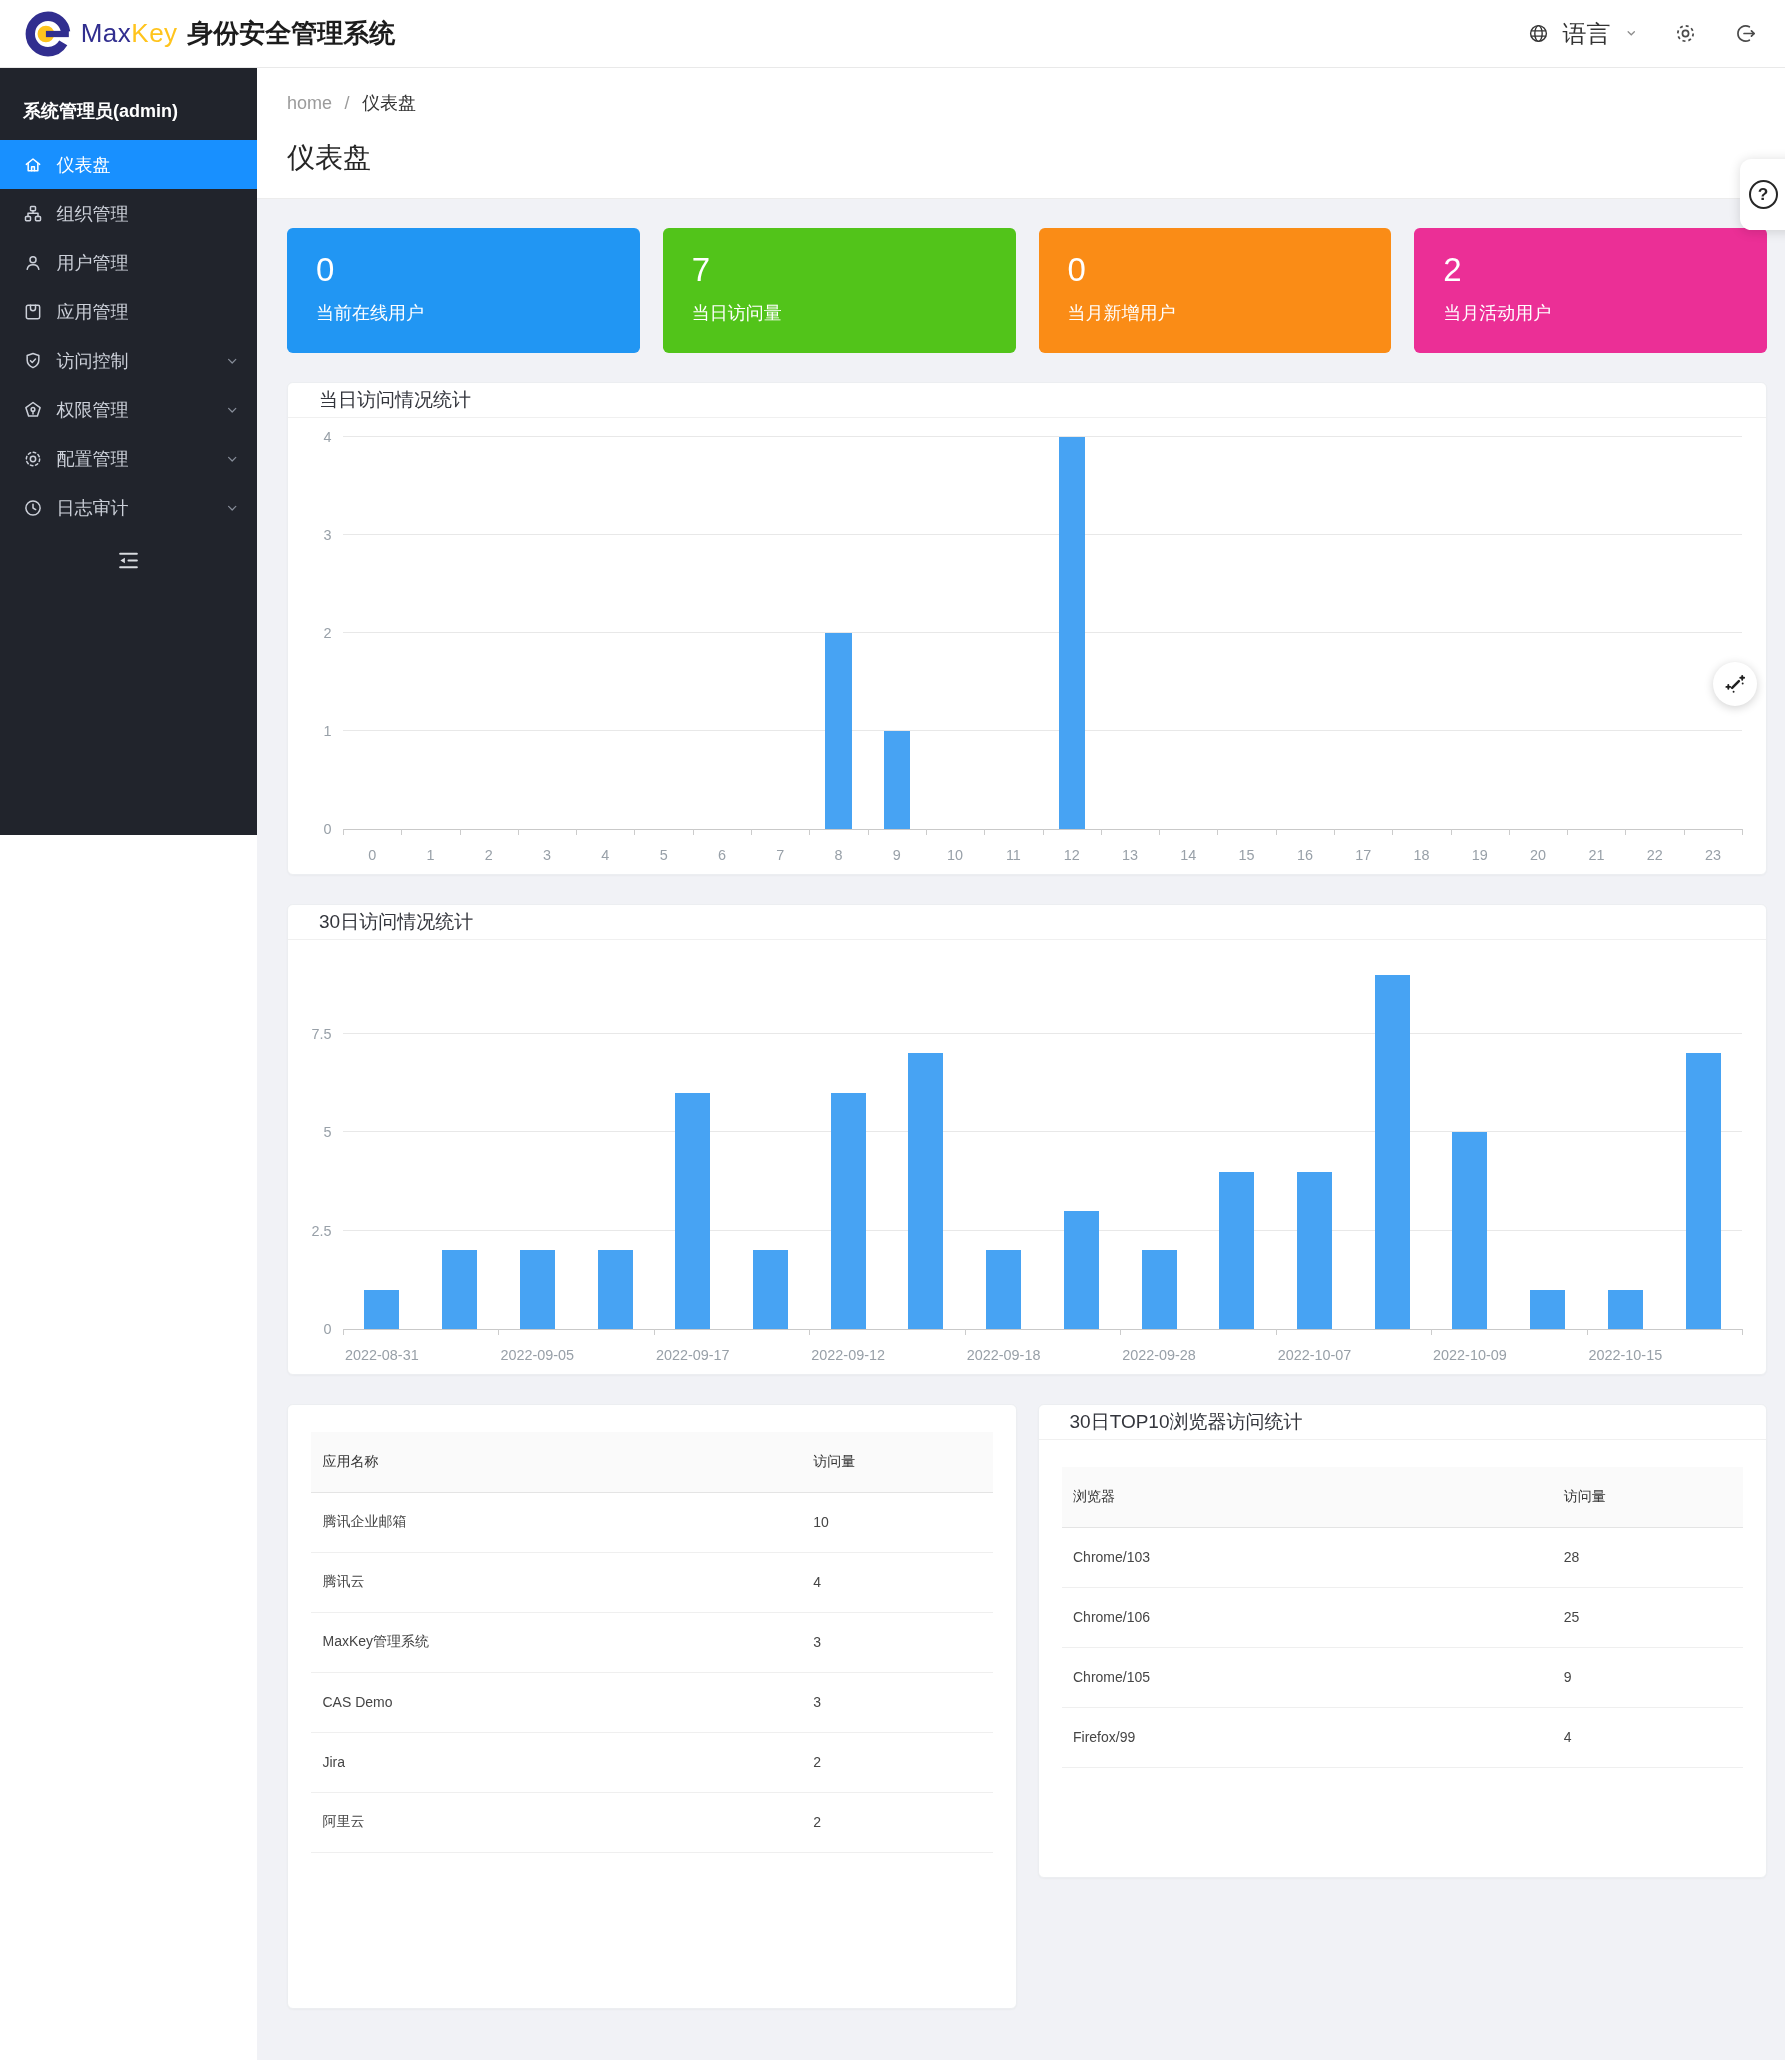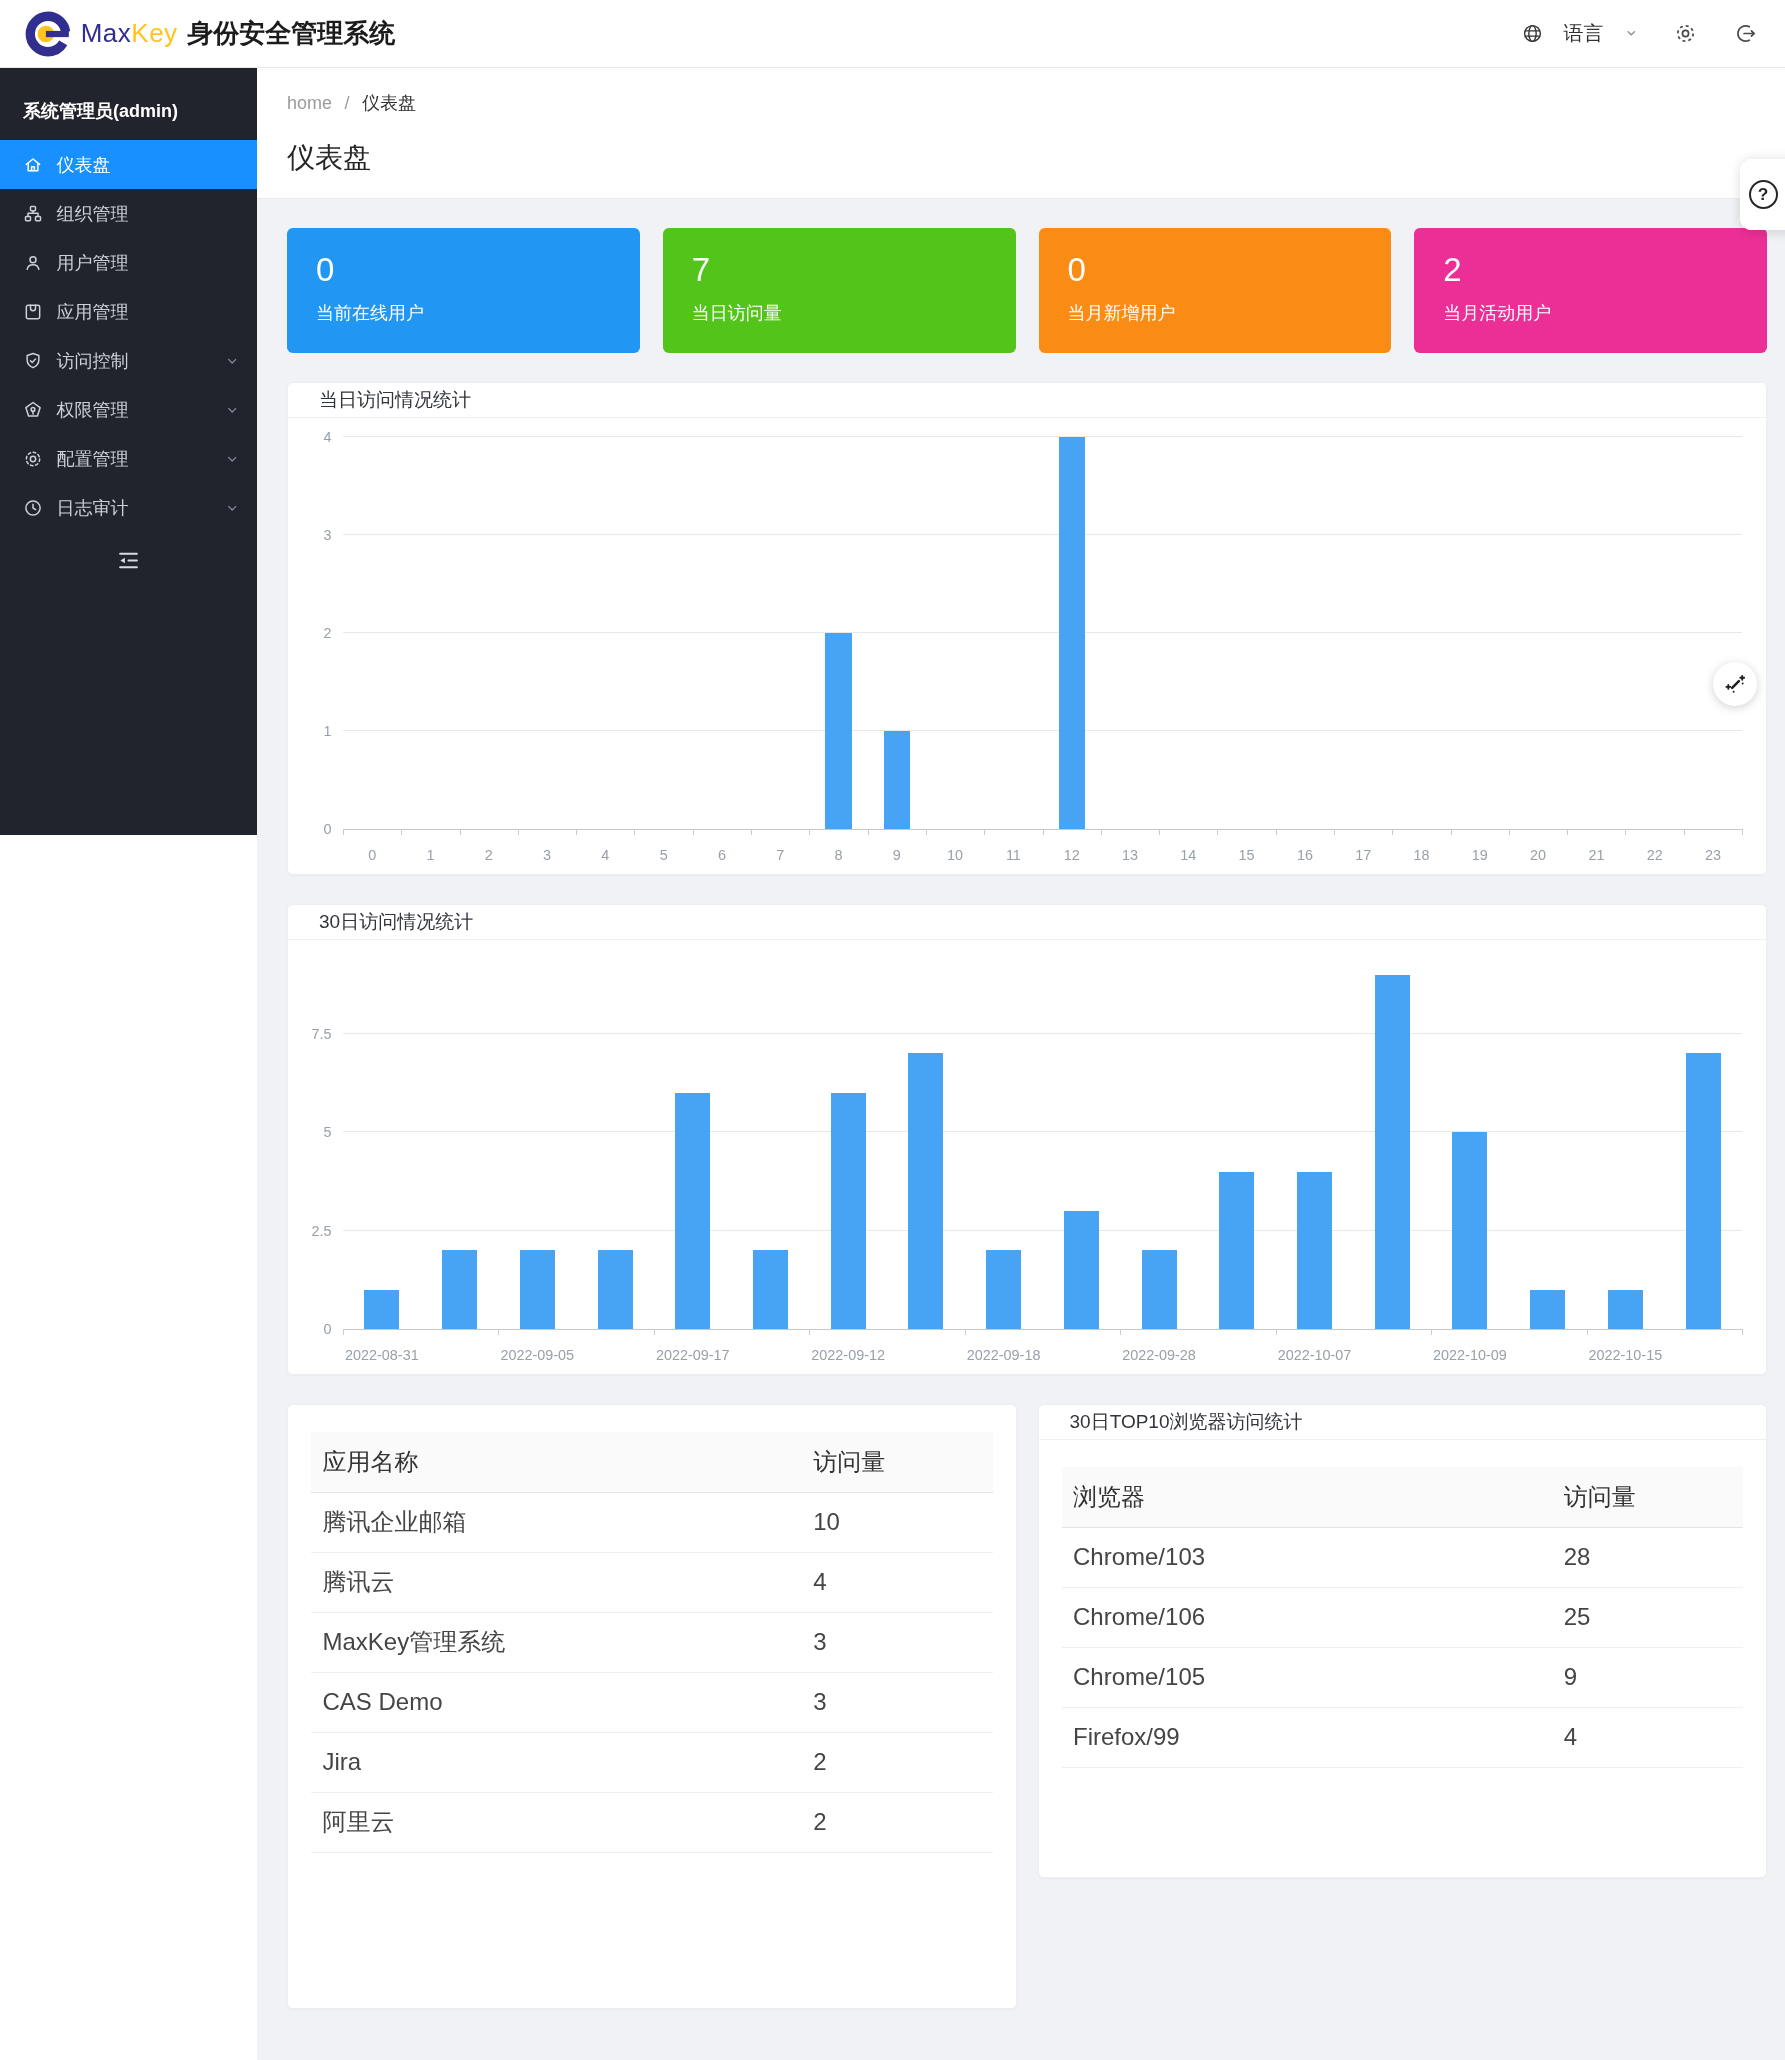--- a/index.html
+++ b/index.html
@@ -8,21 +8,21 @@
 
   
   .topbar { height:68px; background:#fff; display:flex; align-items:center; justify-content:space-between;
             padding:0 29px 0 23px; border-bottom:1px solid #e9e9e9; position:relative; z-index:5; }
   .brand { display:flex; align-items:center; }
   .brand-text { font-size:26px; font-weight:normal; letter-spacing:0.5px; margin-left:7.7px; }
   .brand-max { color:#312e8f; }
   .brand-key { color:#ffc41d; }
   .brand-product { font-size:26px; font-weight:bold; color:#1c1c1c; margin-left:9.6px; }
   .topbar-actions { display:flex; align-items:center; gap:37px; color:#4a4a4a; }
-  .lang { display:flex; align-items:center; gap:21px; font-size:20px; color:#333; cursor:pointer; }
+  .lang { display:flex; align-items:center; gap:14px; font-size:24px; color:#333; cursor:pointer; }
   .icon-btn { background:none; border:none; cursor:pointer; color:#4a4a4a; display:flex; align-items:center; }
 
   
   .sidebar { position:absolute; left:0; top:68px; width:257px; height:767px; background:#21242c; z-index:4; }
   .sidebar-user { color:#fff; font-weight:bold; font-size:18px; padding:31px 23px 17.3px 23px; }
   .menu-item { height:49px; display:flex; align-items:center; padding:0 17.3px 0 23px; gap:13.4px;
                color:#ccd0d9; font-size:18px; cursor:pointer; }
   .menu-item.active { background:#1890ff; color:#fff; }
   .menu-item .chev { margin-left:auto; color:#878d99; display:flex; }
   .collapse-btn { color:#d9dbe0; display:flex; justify-content:center; margin-top:15.4px; cursor:pointer; }
@@ -59,21 +59,21 @@
   .tick { position:absolute; top:100%; height:5.8px; width:0; border-left:1px solid #ccc; }
   .xlabels { position:absolute; left:55px; right:24px; bottom:11.5px; display:flex; }
   .xlabel { flex:1; text-align:center; font-size:14.4px; color:#98a0a8; white-space:nowrap; }
 
   
   .bottom-row { display:flex; gap:21px; margin-top:29px; align-items:flex-start; }
   .table-card { flex:1; }
   #table-card-0 { min-height:605px; }
   #table-card-1 { min-height:474px; }
   .table-wrap { padding:27px 23px 23px 23px; }
-  table { width:100%; border-collapse:collapse; font-size:24px; color:#454545; }
+  table { width:100%; border-collapse:collapse; font-size:14px; color:#454545; }
   thead tr { background:#fafafa; }
   th { font-weight:400; color:#333; text-align:left; }
   th, td { height:60px; padding:0 11.5px; border-bottom:1px solid #efefef; }
   thead th { border-bottom:1px solid #e4e4e4; }
   th:first-child, td:first-child { width:72%; }
 
   
   .float-help { position:absolute; top:159px; right:-25px; width:71px; height:71px; background:#fff;
                 border-radius:11.5px; box-shadow:0 1.9px 11.5px rgba(0,0,0,.14); display:flex; align-items:center;
                 justify-content:center; padding-right:25px; z-index:10; cursor:pointer; }

